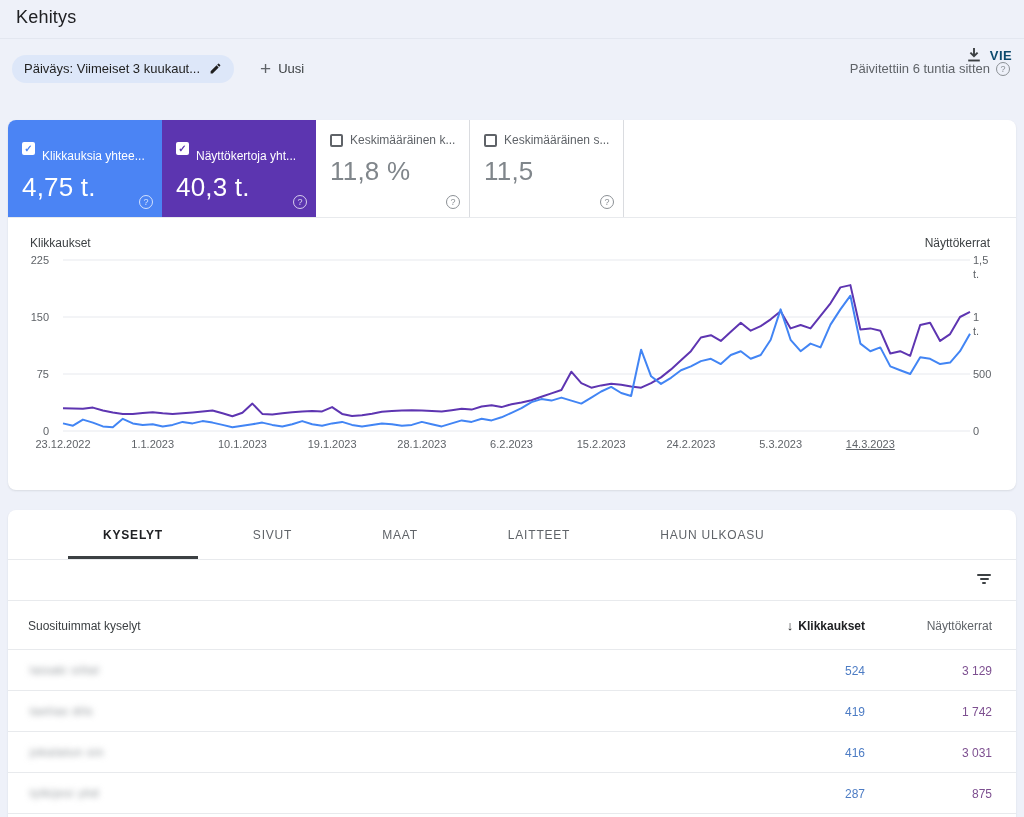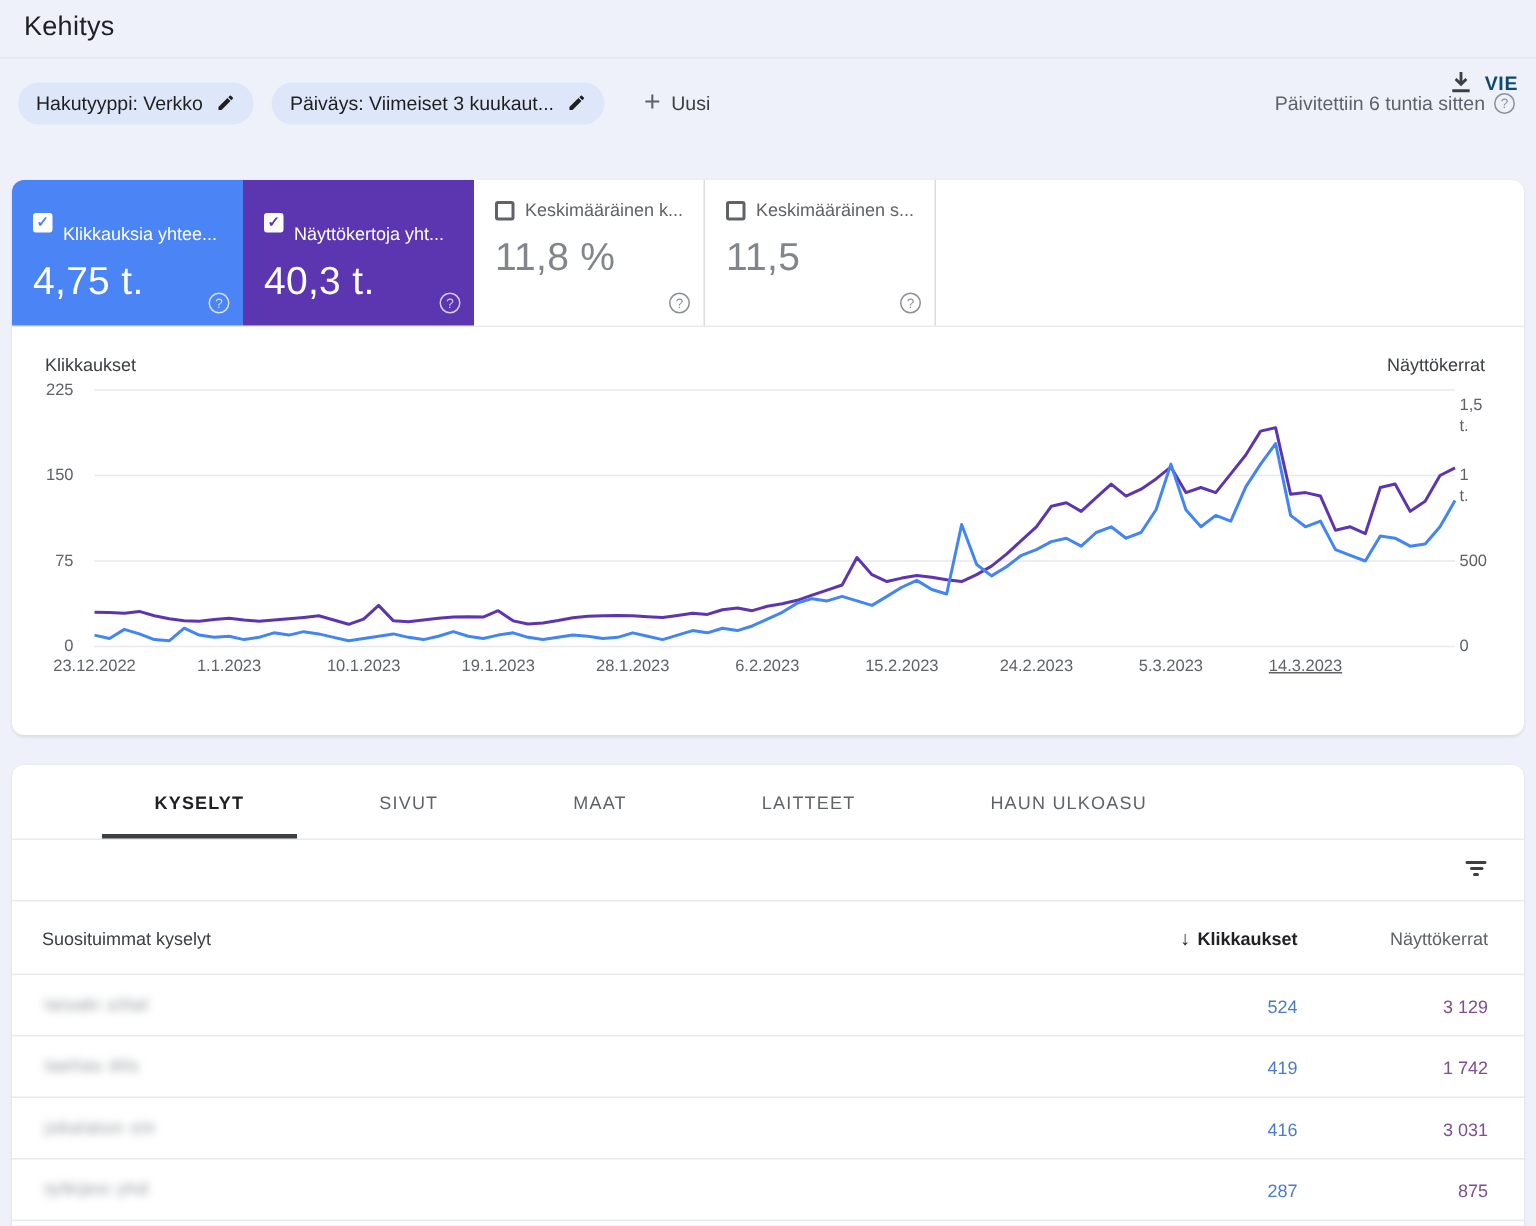--- a/index.html
+++ b/index.html
@@ -96,26 +96,20 @@
       <svg width="14" height="16" viewBox="0 0 14 16">
         <path d="M7 1 V9 M3.4 5.6 L7 9.2 L10.6 5.6" fill="none" stroke="#3c4043" stroke-width="1.9"></path>
         <path d="M1.2 13.5 H12.8" stroke="#3c4043" stroke-width="1.9"></path>
       </svg>
       <span>VIE</span>
     </button>
   </header>
 
   <div class="filters-row">
     <div class="chip">
-      <span>Hakutyyppi: Verkko</span>
-      <svg width="13" height="13" viewBox="0 0 24 24">
-        <path fill="#1f1f1f" d="M3 17.25V21h3.75L17.81 9.94l-3.75-3.75L3 17.25zM20.71 7.04a1 1 0 0 0 0-1.41l-2.34-2.34a1 1 0 0 0-1.41 0l-1.83 1.83 3.75 3.75 1.83-1.83z"></path>
-      </svg>
-    </div>
-    <div class="chip">
       <span>Päiväys: Viimeiset 3 kuukaut...</span>
       <svg width="13" height="13" viewBox="0 0 24 24">
         <path fill="#1f1f1f" d="M3 17.25V21h3.75L17.81 9.94l-3.75-3.75L3 17.25zM20.71 7.04a1 1 0 0 0 0-1.41l-2.34-2.34a1 1 0 0 0-1.41 0l-1.83 1.83 3.75 3.75 1.83-1.83z"></path>
       </svg>
     </div>
     <div class="new-filter">
       <span class="plus">+</span>
       <span>Uusi</span>
     </div>
     <div class="spacer"></div>
@@ -164,21 +158,21 @@
     <div class="chart">
       <span class="axis-name left">Klikkaukset</span>
       <span class="axis-name right">Näyttökerrat</span>
       <div id="lticks">
           <span class="ytick" style="top: 35px;">225</span>
           <span class="ytick" style="top: 92px;">150</span>
           <span class="ytick" style="top: 149px;">75</span>
           <span class="ytick" style="top: 206px;">0</span>
         </div>
       <div id="rticks">
-          <span class="ytick" style="top: 45px;">1,5 t.</span>
+          <span class="ytick" style="top: 35px;">1,5 t.</span>
           <span class="ytick" style="top: 92px;">1 t.</span>
           <span class="ytick" style="top: 149px;">500</span>
           <span class="ytick" style="top: 206px;">0</span>
         </div>
       <svg id="chart-svg" viewBox="0 0 907 171" preserveAspectRatio="none">
           <line x1="0" x2="907" y1="0.0" y2="0.0" stroke="#e7e9ee" stroke-width="1"></line>
           <line x1="0" x2="907" y1="57.0" y2="57.0" stroke="#e7e9ee" stroke-width="1"></line>
           <line x1="0" x2="907" y1="114.0" y2="114.0" stroke="#e7e9ee" stroke-width="1"></line>
           <line x1="0" x2="907" y1="171.0" y2="171.0" stroke="#e7e9ee" stroke-width="1"></line>
           <polyline points="0.0,148.2 10.0,148.4 19.9,148.8 29.9,147.6 39.9,150.5 49.8,152.5 59.8,153.9 69.8,154.1 79.7,153.0 89.7,152.2 99.7,153.3 109.6,154.1 119.6,153.3 129.6,152.5 139.5,151.6 149.5,150.5 159.5,153.3 169.4,156.2 179.4,152.8 189.4,143.6 199.3,153.9 209.3,154.5 219.3,153.3 229.2,152.2 239.2,151.4 249.2,151.1 259.1,151.4 269.1,147.1 279.1,153.9 289.0,156.0 299.0,155.3 309.0,153.7 318.9,151.8 328.9,150.9 338.9,150.5 348.8,150.3 358.8,150.5 368.8,151.1 378.7,151.6 388.7,150.3 398.7,148.8 408.6,149.6 418.6,146.5 428.6,145.3 438.5,147.1 448.5,144.2 458.5,142.5 468.5,140.2 478.4,136.8 488.4,133.4 498.4,130.0 508.3,111.7 518.3,123.1 528.3,127.7 538.2,125.4 548.2,123.7 558.2,124.8 568.1,126.5 578.1,127.7 588.1,123.1 598.0,117.4 608.0,109.4 618.0,100.3 627.9,91.2 637.9,77.5 647.9,75.2 657.8,80.9 667.8,71.8 677.8,62.7 687.7,70.7 697.7,66.1 707.7,59.3 717.6,51.3 727.6,68.4 737.6,65.0 747.5,68.4 757.5,55.9 767.5,43.3 777.4,27.4 787.4,25.1 797.4,69.5 807.3,68.4 817.3,70.7 827.3,93.5 837.2,91.2 847.2,95.8 857.2,65.0 867.1,62.7 877.1,80.9 887.1,74.1 897.0,57.0 907.0,51.9" fill="none" stroke="#5e35b1" stroke-width="2" stroke-linejoin="round"></polyline>

